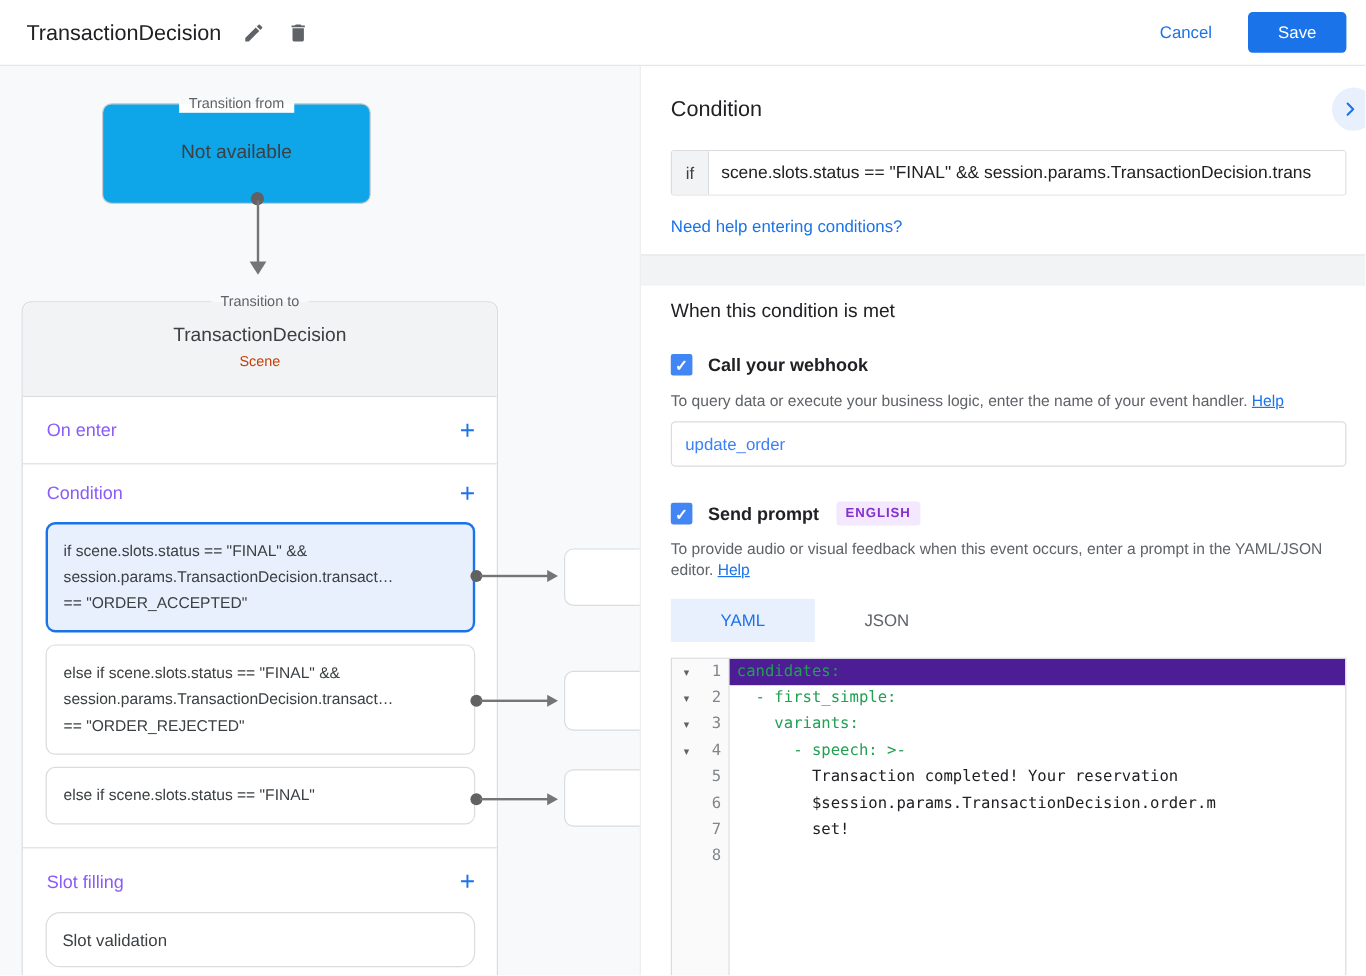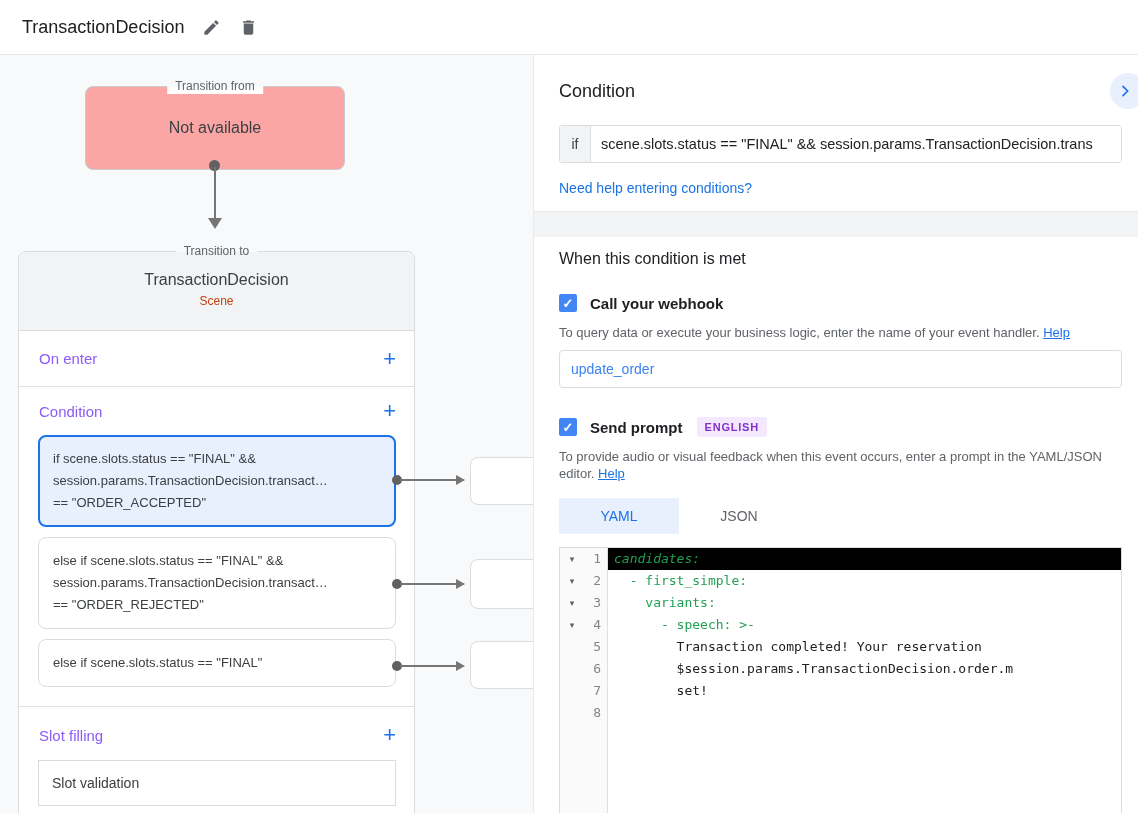--- a/index.html
+++ b/index.html
@@ -20,22 +20,22 @@
     font-family:inherit; padding:9px 25px; border-radius:4px; cursor:pointer; }
 
   .content { display:flex; height:758px; }
 
   
   .left-panel { position:relative; width:533px; background:#f8f9fa; overflow:hidden; flex:none; }
 
   .box-legend { position:absolute; top:-8px; left:50%; transform:translateX(-50%);
     font-size:12px; color:#5f6368; padding:0 8px; white-space:nowrap; line-height:15px; }
 
-  .from-box { position:absolute; left:85px; top:31px; width:260px; height:84px;
-    background:#fca5a5; border:1px solid #c9ccce; border-radius:8px; }
+  .from-box { position:absolute; left:85px; top:31px; width:224px; height:84px;
+    background:#0ea5e9; border:1px solid #c9ccce; border-radius:8px; }
   .from-box .box-legend { background:linear-gradient(to bottom,#f8f9fa 53%,#ffffff 53%); }
   .from-content { width:100%; height:100%; display:flex; align-items:center; justify-content:center;
     font-size:16px; color:#3c4043; }
 
   .v-dot { position:absolute; left:209px; top:105px; width:11px; height:11px; border-radius:50%; background:#616161; z-index:2; }
   .v-line { position:absolute; left:214px; top:112px; width:2px; height:52px; background:#757575; z-index:2; }
   .v-arrow { position:absolute; left:208px; top:163px; width:0; height:0;
     border-left:7px solid transparent; border-right:7px solid transparent; border-top:11px solid #757575; z-index:2; }
 
   .scene-card { position:absolute; left:18px; top:196px; width:397px; height:640px;
@@ -54,21 +54,21 @@
 
   .scene-section.cond { padding:8px 0 19px; border-bottom:1px solid #e0e0e0; }
   .scene-section.slot { padding:12px 0 14px; }
   .section-head { display:flex; align-items:center; justify-content:space-between;
     padding:0 18px 0 20px; height:32px; margin-bottom:8px; }
 
   .cond-item { margin:0 18px 10px 19px; border:1px solid #dadce0; border-radius:8px;
     background:#fff; padding:12px 14px; font-size:13px; line-height:22px; color:#3c4043; cursor:pointer; }
   .cond-item.selected { border:2px solid #1a73e8; background:#e8f0fe; padding:11px 13px; }
   .cond-item span { display:block; }
-  .slot-card { margin:9px 18px 0 19px; height:46px; border:1px solid #dadce0; border-radius:0;
+  .slot-card { margin:9px 18px 0 19px; height:46px; border:1px solid #dadce0; border-radius:12px;
     background:#fff; display:flex; align-items:center; padding-left:13px; font-size:14px; color:#3c4043; cursor:pointer; }
 
   .c-dot { position:absolute; width:10px; height:10px; border-radius:50%; background:#616161; left:392px; z-index:3; }
   .c-line { position:absolute; height:2px; width:58px; background:#757575; left:400px; z-index:3; }
   .c-arrow { position:absolute; width:0; height:0; border-top:5px solid transparent;
     border-bottom:5px solid transparent; border-left:9px solid #757575; left:456px; z-index:3; }
   .t-box { position:absolute; left:470px; width:80px; background:#fff; border:1px solid #dadce0;
     border-radius:8px; z-index:2; cursor:pointer; }
 
   
@@ -111,41 +111,45 @@
     font-family:"DejaVu Sans Mono","Liberation Mono",monospace; overflow:hidden; }
   .code-row { display:flex; height:22px; flex:none; }
   .code-row.fill { flex:1; height:auto; }
   .fold { width:24px; background:#fafafa; color:#5f6368; font-size:9px; text-align:center;
     line-height:22px; cursor:pointer; flex:none; font-family:"Liberation Sans",sans-serif; }
   .lnum { width:24px; background:#fafafa; border-right:1px solid #e0e0e0; color:#80868b;
     font-size:13px; text-align:right; padding-right:6px; line-height:22px; flex:none; }
   .code { flex:1; padding-left:6px; font-size:13px; line-height:22px; white-space:pre;
     overflow:hidden; color:#202124; min-width:0; }
   .code.green { color:#21a052; }
-  .code.hl { background:#000000;font-style:italic; }
+  .code.hl { background:#4c1d95; }
 </style>
 </head>
 <body>
 
 <div>
 
   <header class="topbar">
     <div class="topbar-left">
       <h1 class="page-title">TransactionDecision</h1>
       <button class="icon-btn">
         <svg viewBox="0 0 24 24">
             <path d="M3 17.25V21h3.75L17.81 9.94l-3.75-3.75L3 17.25zM20.71 7.04c.39-.39.39-1.02 0-1.41l-2.34-2.34a1 1 0 0 0-1.41 0l-1.83 1.83 3.75 3.75 1.83-1.83z"></path>
           </svg>
       </button>
       <button class="icon-btn">
         <svg viewBox="0 0 24 24">
             <path d="M6 19c0 1.1.9 2 2 2h8c1.1 0 2-.9 2-2V7H6v12zM19 4h-3.5l-1-1h-5l-1 1H5v2h14V4z"></path>
           </svg>
       </button>
     </div>
+    <div class="topbar-right">
+      <button class="text-btn">Cancel</button>
+      <button class="primary-btn">Save</button>
+    </div>
   </header>
 
   <div class="content">
 
     <div class="left-panel">
 
       <div class="from-box">
         <span class="box-legend">Transition from</span>
         <div class="from-content">Not available</div>
       </div>

